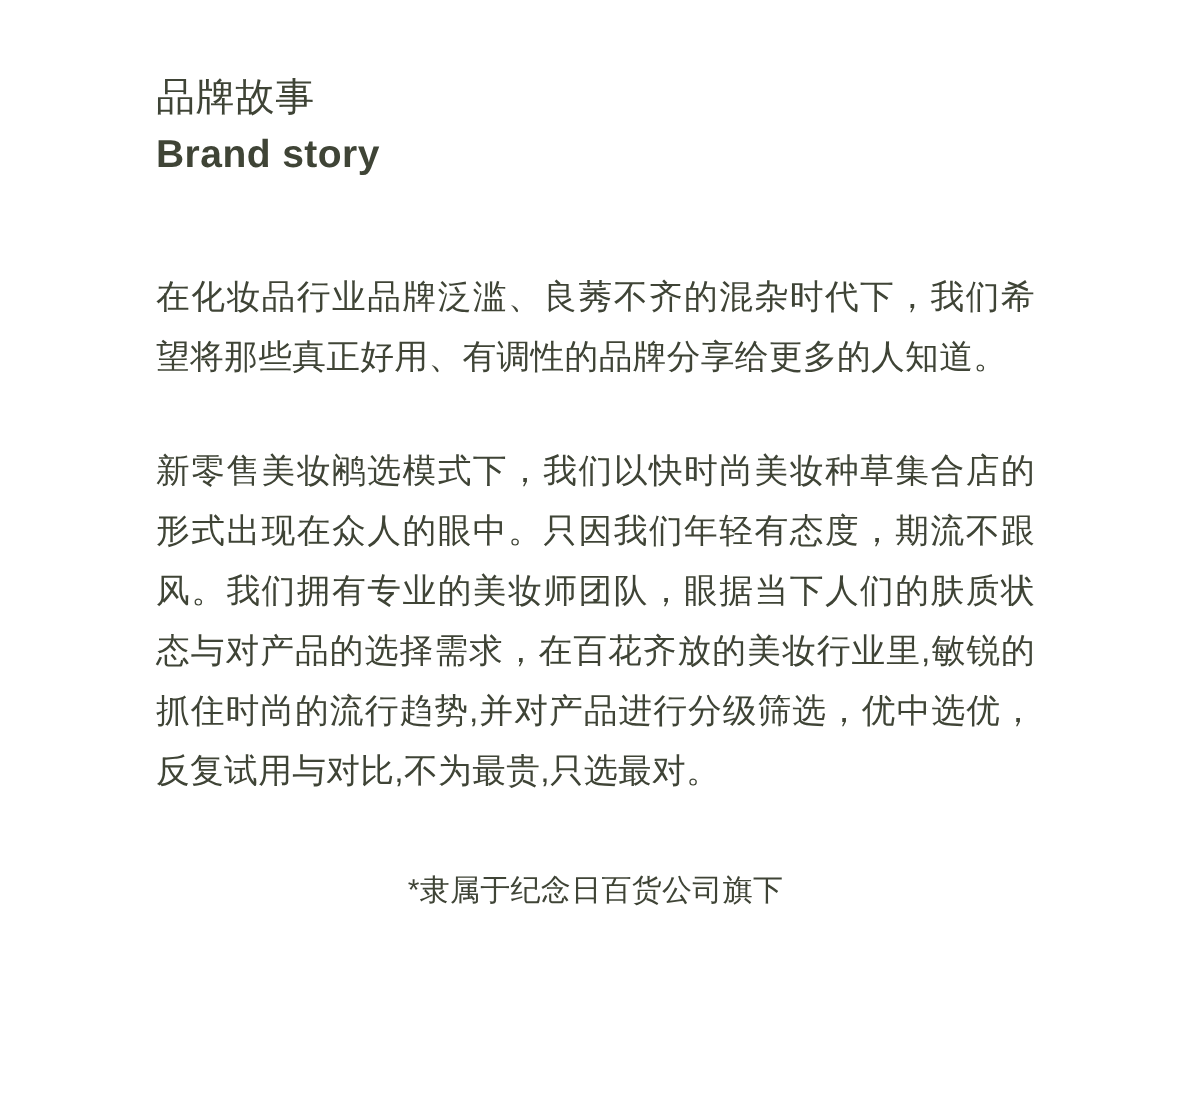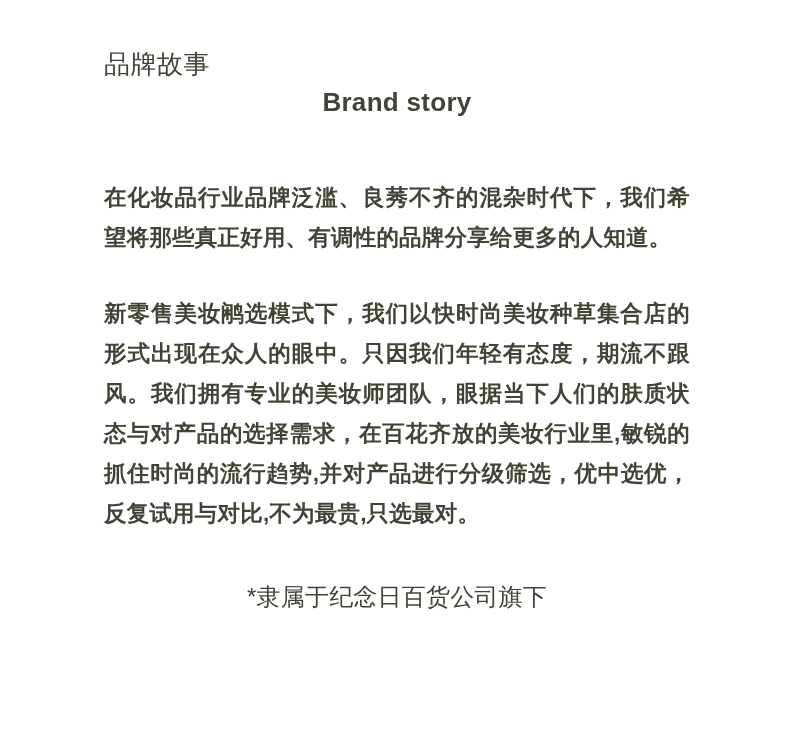--- a/index.html
+++ b/index.html
@@ -33,42 +33,40 @@
     color: #3f4436;
     margin: 0;
   }
   .heading-en {
     font-size: 26px;
     font-weight: bold;
     line-height: 1.46;
     letter-spacing: 0.3px;
     color: #3f4436;
     margin: 0;
-    text-align: center;
   }
   .body-block {
     margin-top: 56px;
-    font-weight: bold;
   }
   .para {
     font-size: 22.5px;
     line-height: 1.78;
     color: #3f4436;
     letter-spacing: 0.2px;
     margin: 0;
     text-align: justify;
     text-justify: inter-ideograph;
   }
   .para + .para {
     margin-top: 36px;
   }
   .footnote {
     margin-top: 44px;
     text-align: center;
-    font-size: 24px;
+    font-size: 20px;
     line-height: 1.6;
     color: #3f4436;
     letter-spacing: 0.2px;
   }
 </style>
 </head>
 <body>
 
 <div class="page">
 

